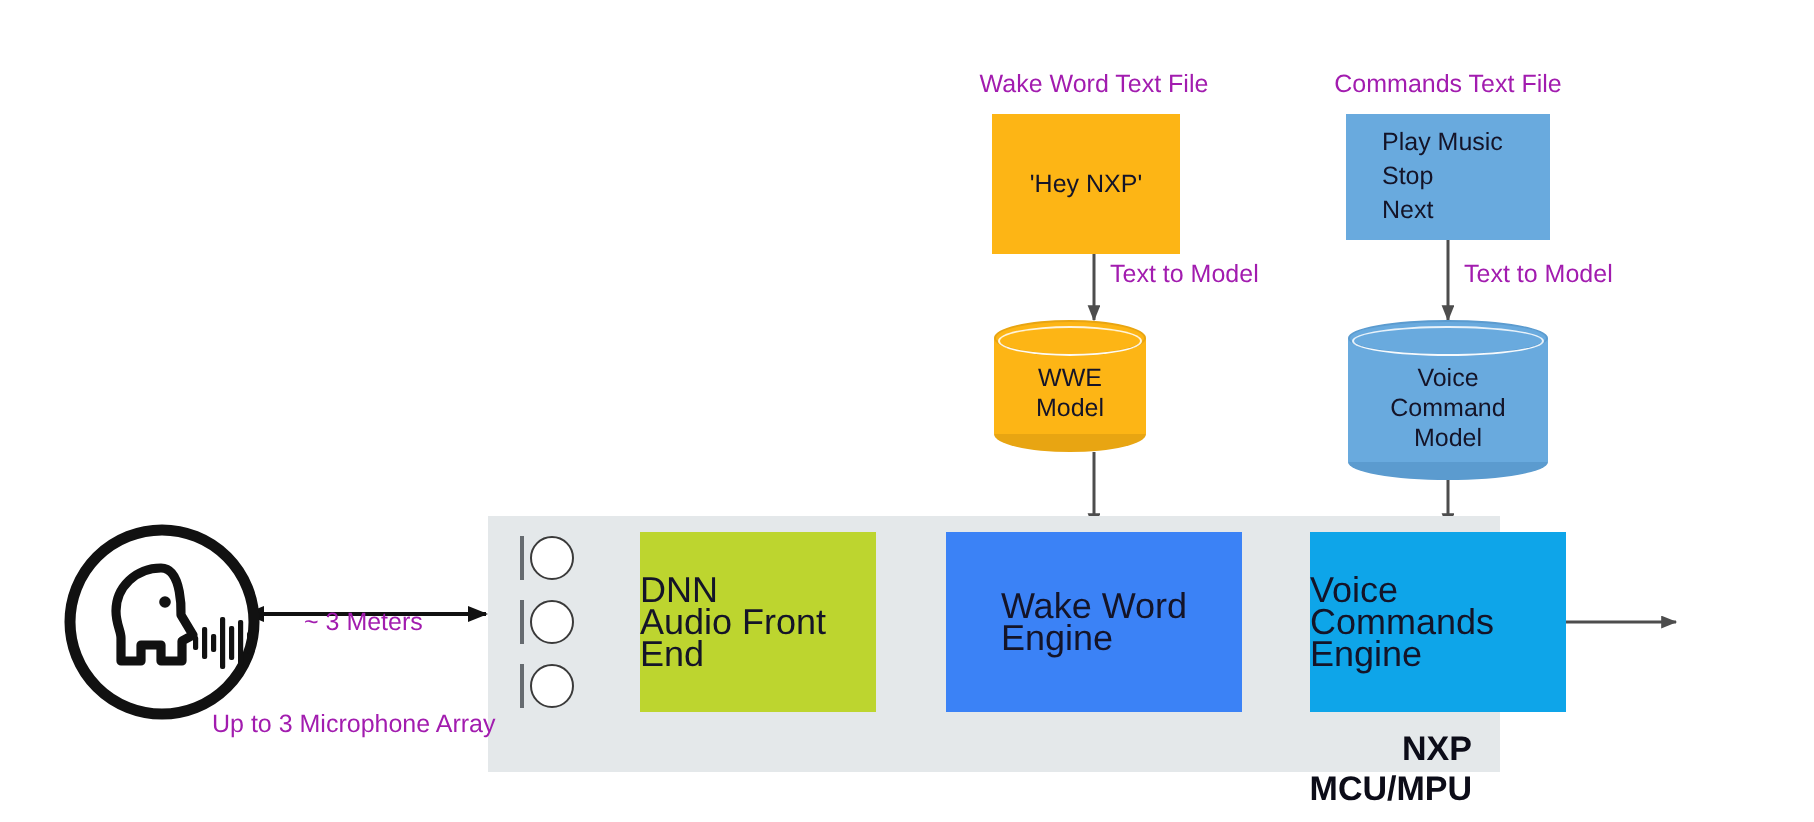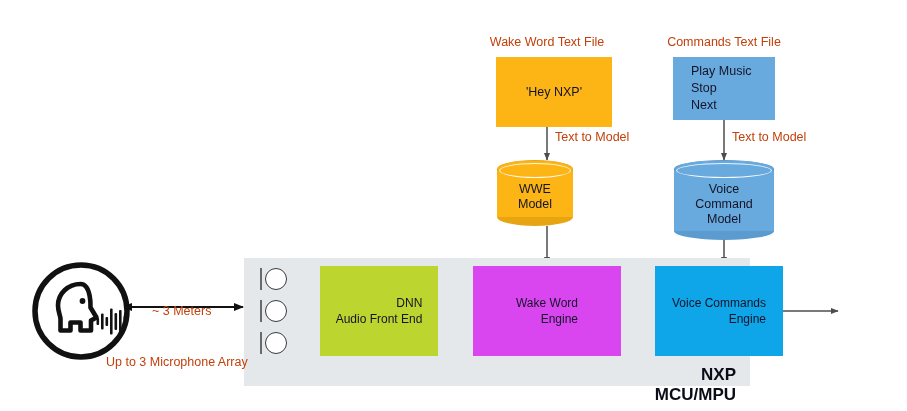--- a/index.html
+++ b/index.html
@@ -14,21 +14,21 @@
     height:411px;
     background:#ffffff;
     overflow:hidden;
   }
   .abs{position:absolute;}
 
   
   .lbl{
     font-size:12.5px;
     line-height:15px;
-    color:#c2410c;
+    color:#a21caf;
     white-space:pre-line;
   }
   .lbl-center{text-align:center;}
 
   
   .filebox{
     box-sizing:border-box;
     display:flex;
     align-items:center;
     justify-content:center;
@@ -72,22 +72,22 @@
     z-index:3;
   }
 
   
   #mcu-panel{
     background:#e4e8ea;
   }
   .engine{
     box-sizing:border-box;
     display:flex;align-items:center;justify-content:center;
-    text-align:right;
-    font-size:12px;line-height:16px;
+    text-align:left;
+    font-size:18px;line-height:16px;
     color:#141428;
     white-space:pre-line;
   }
   #mcu-label{
     font-size:17px;
     font-weight:bold;
     color:#0c0c18;
   }
 
   
@@ -140,21 +140,21 @@
 
     <line x1="438" y1="311" x2="473" y2="311" stroke="#4d4d4d" stroke-width="1.5" marker-end="url(#arrHead)"></line>
 
     <line x1="621" y1="311" x2="655" y2="311" stroke="#4d4d4d" stroke-width="1.5" marker-end="url(#arrHead)"></line>
 
     <line x1="783" y1="311" x2="838" y2="311" stroke="#4d4d4d" stroke-width="1.5" marker-end="url(#arrHead)"></line>
   </svg>
 
   <div class="abs lbl lbl-center" style="left:462px;top:35px;width:170px;">Wake Word Text File</div>
 
-  <div class="abs filebox" style="left:496px;top:57px;width:116px;height:70px;background:#fdb515;">'Hey NXP'</div>
+  <div class="abs filebox" style="left:496px;top:57px;width:94px;height:70px;background:#fdb515;">'Hey NXP'</div>
 
   <div class="abs lbl" style="left:555px;top:130px;">Text to Model</div>
 
   <div class="cyl" style="left:497px;top:160px;width:76px;height:66px;">
     <div class="bot" style="background:#e8a512;"></div>
     <div class="body" style="background:#fdb515;"></div>
     <div class="top" style="background:#fdb515;border:1px solid #e8a512;box-sizing:border-box;"></div>
     <div class="rim"></div>
     <div class="txt" style="padding-top:8px;">WWE
 Model</div>
@@ -191,21 +191,21 @@
     <div class="circ"></div>
   </div>
   <div class="mic" style="left:260px;top:332px;">
     <div class="stem"></div>
     <div class="circ"></div>
   </div>
 
   <div class="abs engine" style="left:320px;top:266px;width:118px;height:90px;background:#bdd52f;">DNN
 Audio Front End</div>
 
-  <div class="abs engine" style="left:473px;top:266px;width:148px;height:90px;background:#d946ef;">Wake Word
+  <div class="abs engine" style="left:473px;top:266px;width:148px;height:90px;background:#3b82f6;">Wake Word
 Engine</div>
 
   <div class="abs engine" style="left:655px;top:266px;width:128px;height:90px;background:#0ea5e9;">Voice Commands
 Engine</div>
 
 
   <svg class="abs nosel" style="left:30px;top:260px;width:102px;height:102px;" viewBox="0 0 102 102">
     <circle cx="51" cy="51" r="46" fill="#ffffff" stroke="#111111" stroke-width="5.5"></circle>
 
     <path d="M50.5,24

